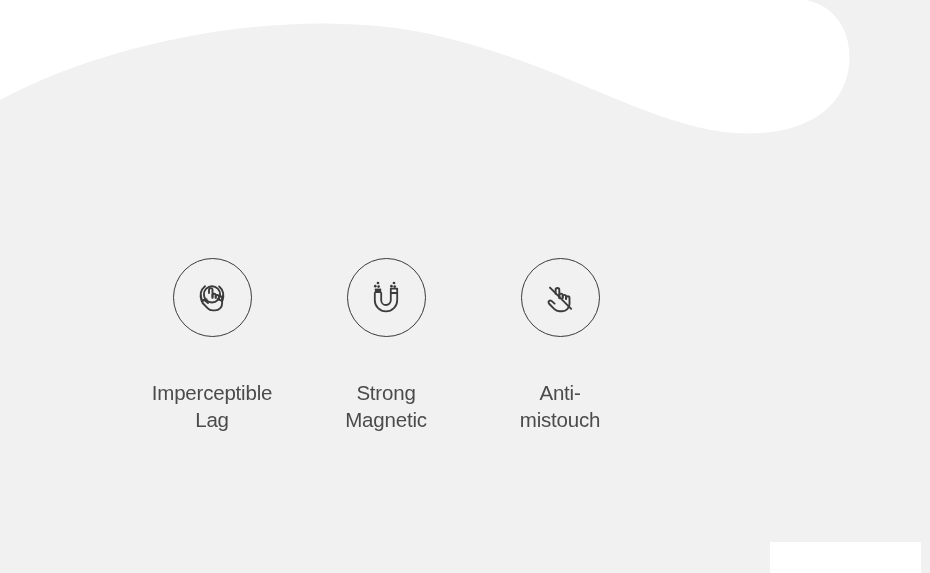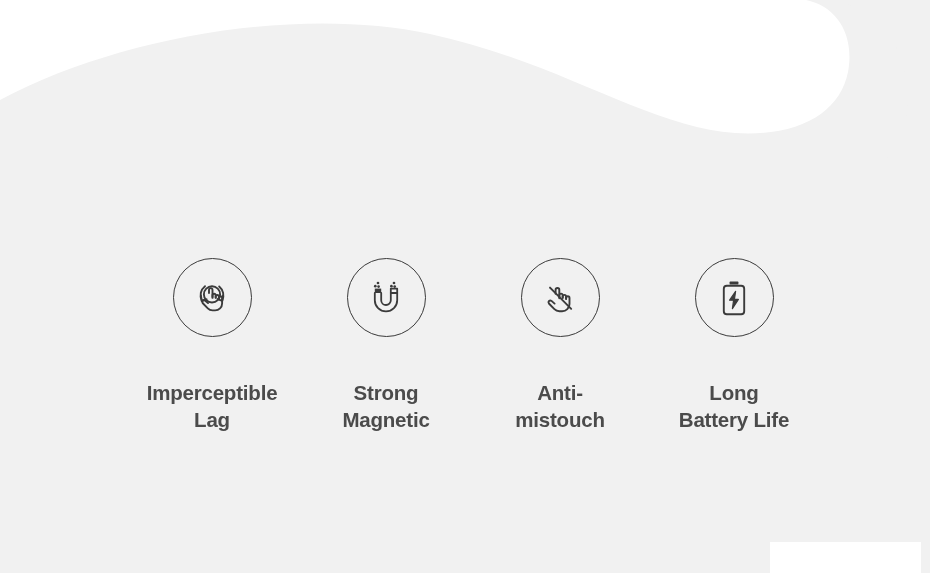--- a/index.html
+++ b/index.html
@@ -70,21 +70,21 @@
     box-sizing: border-box;
     background: transparent;
   }
   .icon-circle svg {
     display: block;
   }
 
   .feature-label {
     margin-top: 43px;
     font-size: 20.5px;
-    font-weight: bold;
+    font-weight: normal;
     line-height: 26.5px;
     color: #4b4b4b;
     text-align: center;
     letter-spacing: -0.2px;
     white-space: pre-line;
   }
 
   
   .bottom-panel {
     position: absolute;
@@ -183,34 +183,18 @@
                      a1.85 1.85 0 0 1 2.6 -2.6 l3.1 2.7"></path>
 
             <path d="M14.0 13.6 L35.2 34.8"></path>
           </svg>
         </span>
       </div>
       <div class="feature-label">Anti-
 mistouch</div>
     </div>
 
-    <div class="feature">
-      <div class="icon-circle">
-        <span>
-          <svg width="44" height="44" viewBox="0 0 44 44" fill="none" stroke="#3b3b3b" stroke-width="1.9" stroke-linecap="round" stroke-linejoin="round">
-
-            <rect x="17.6" y="5.6" width="8.8" height="2.9" rx="0.6" fill="#3b3b3b" stroke="none"></rect>
-
-            <rect x="11.8" y="9.8" width="20.4" height="28.4" rx="3.0"></rect>
-
-            <path d="M23.6 15.4 L17.6 24.2 H21.6 L20.4 32.6 L26.4 23.4 H22.4 Z" fill="#3b3b3b" stroke="#3b3b3b" stroke-width="1.2"></path>
-          </svg>
-        </span>
-      </div>
-      <div class="feature-label">Long
-Battery Life</div>
-    </div>
 
   </div>
 
   <div class="bottom-panel"></div>
 
 </div>
 
 </body></html>

